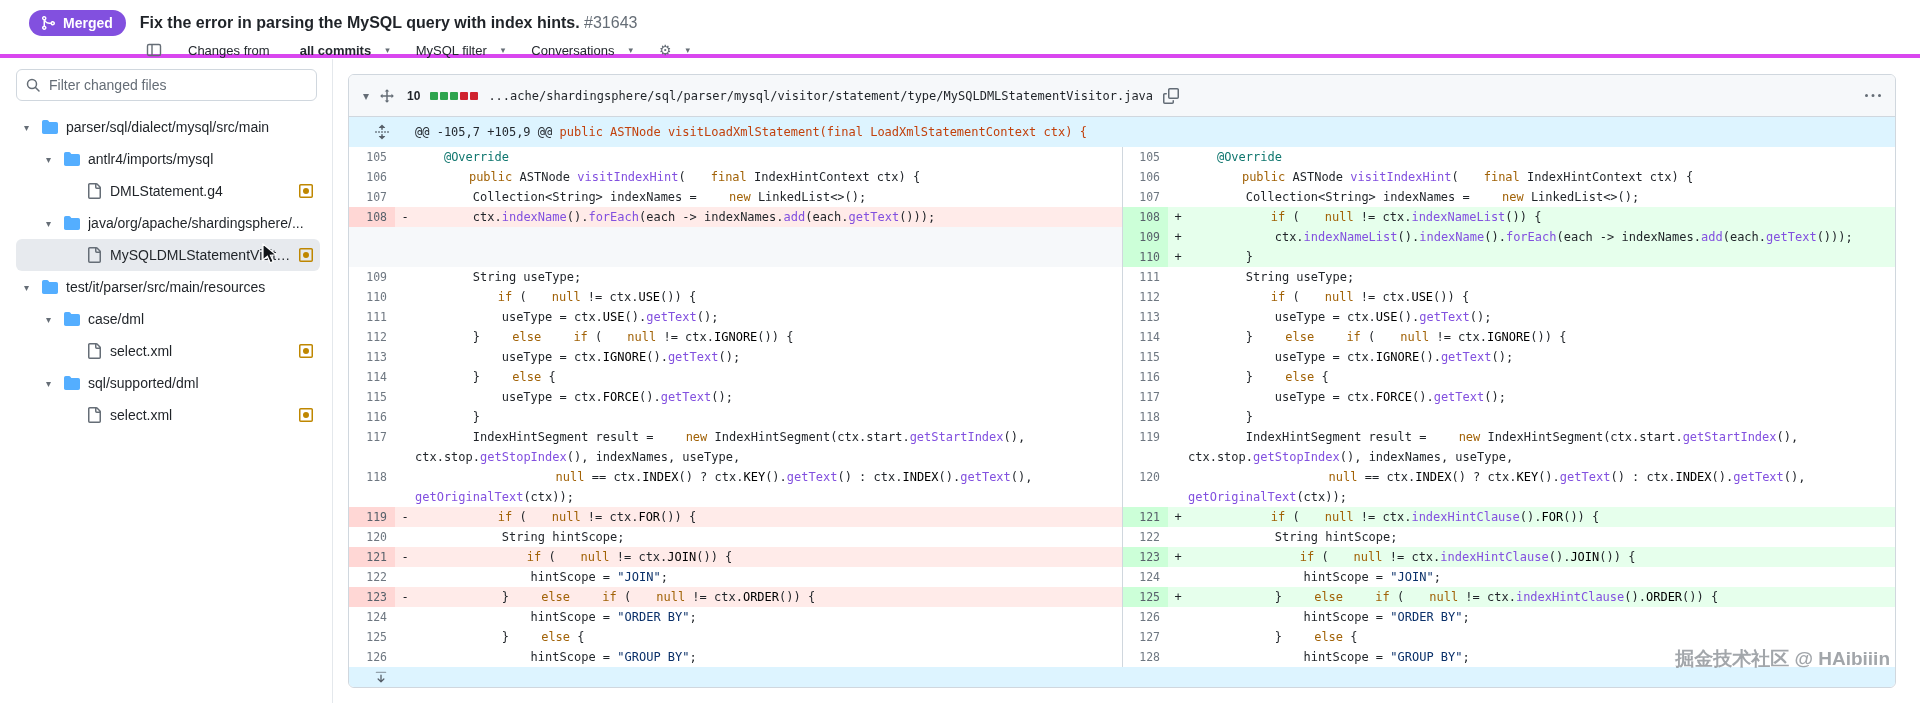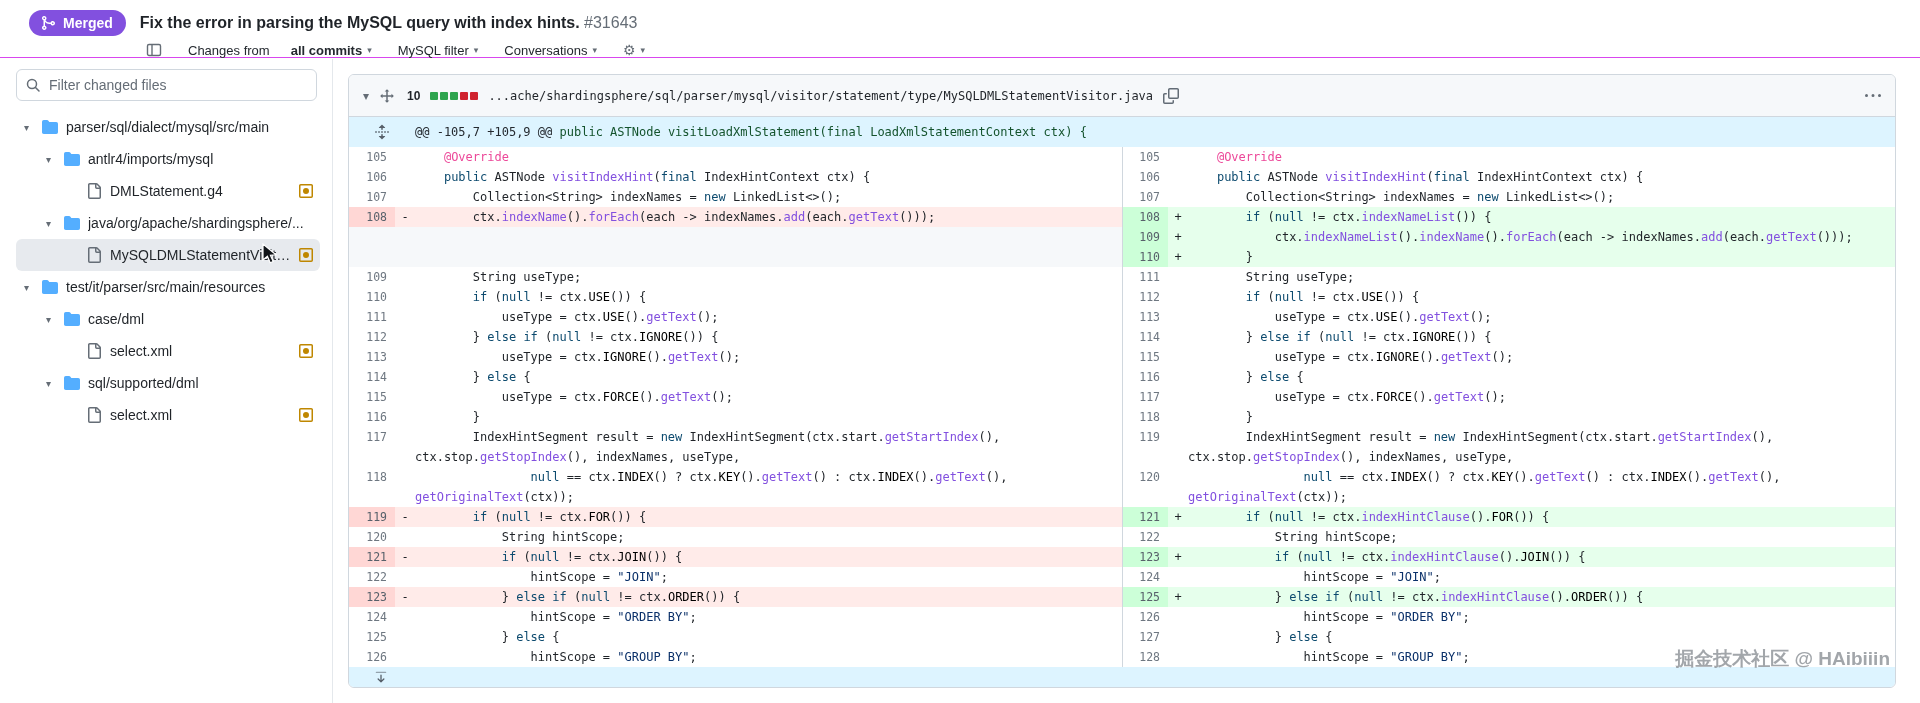--- a/index.html
+++ b/index.html
@@ -7,33 +7,33 @@
   body {
     position: relative;
     background: #ffffff;
     color: #1f2328;
     font-family: "Liberation Sans", "DejaVu Sans", sans-serif;
     overflow: hidden;
   }
   .mono { font-family: "DejaVu Sans Mono", "Liberation Mono", monospace; }
 
   
-  .topbar { position:absolute; left:0; top:0; width:1920px; height:58px; background:#fff; border-bottom:1px solid #d946ef; }
+  .topbar { position:absolute; left:0; top:0; width:1920px; height:58px; background:#fff; border-bottom:4px solid #d946ef; }
   .row1 { display:flex; align-items:center; height:34px; margin:6px 0 0 29px; gap:14px; }
   .merged-badge {
     display:inline-flex; align-items:center; gap:7px;
     background: var(--merged, #8250df); color:#fff; border-radius:999px;
     padding:5px 13px 5px 11px; font-size:14px; font-weight:600; cursor:default;
   }
   .merged-badge svg { display:block; }
   .pr-title { font-size:16px; font-weight:600; color:#1f2328; white-space:nowrap; }
   .pr-number { color:#656d76; font-weight:400; }
   .row2 { display:flex; align-items:center; gap:26px; margin-left:146px; height:20px; font-size:13px; color:#24292f; }
   .row2 .icon-btn { display:inline-flex; cursor:pointer; }
-  .dd { display:inline-flex; align-items:center; gap:5px; cursor:pointer; white-space:nowrap;text-align:center; }
+  .dd { display:inline-flex; align-items:center; gap:14px; cursor:pointer; white-space:nowrap;text-align:center; }
   .dd b { font-weight:600;margin-left:16px; }
   .caret { font-size:9px; color:#656d76; }
   .gear { font-size:14px; color:#656d76; line-height:1; }
 
   
   .sidebar { position:absolute; left:0; top:59px; width:333px; height:644px; background:#fff; border-right:1px solid #e4e8ec; padding:8px 12px 8px 16px; }
   .filter-wrap { position:relative; margin-top:2px; }
   .filter-input {
     width:301px; height:32px; border:1px solid #d0d7de; border-radius:6px;
     padding:0 10px 0 32px; font-size:14px; color:#1f2328; background:#fff; outline:none;
@@ -64,40 +64,40 @@
   .sq.del { background: var(--deletion, #cf222e); }
   .fh-path { font-size:12px; color:#1f2328; white-space:nowrap; overflow:hidden; text-overflow:ellipsis; }
   .fh-copy { display:inline-flex; cursor:pointer; }
   .fh-kebab { margin-left:auto; display:inline-flex; cursor:pointer; }
 
   .hunk { height:30px; background:#ddf4ff; display:flex; align-items:center; }
   .hunk-gutter { width:66px; flex:none; display:flex; justify-content:center; }
   .unfold { display:inline-flex; cursor:pointer; }
   .hunk-text { font-size:12px; white-space:nowrap; }
   .hunk-range { color:#24292f; }
-  .hunk-ctx { color:#14532d;margin-top:6px; }
+  .hunk-ctx { color:#c2410c;margin-top:6px; }
 
   .diff-table { width:100%; border-collapse:collapse; table-layout:fixed; font-size:12px; line-height:20px; }
   .diff-table td { padding:0; vertical-align:top; height:20px; }
   td.ln { text-align:right; padding-right:8px; font-size:11.5px; color:#6e7781; cursor:pointer; user-select:none; }
   td.ln.split { border-left:1px solid #d0d7de; }
   td.sg { text-align:center; color:#1f2328; }
   td.code { white-space:pre; overflow:hidden; }
   .k-context { background:#ffffff; }
   td.ln.k-del { background:#ffd7d5; color:#57606a; }
   td.sg.k-del, td.code.k-del { background:#ffebe9; }
   td.ln.k-add { background:#ccffd8; color:#57606a; }
   td.sg.k-add, td.code.k-add { background:#e6ffec; }
   .k-empty { background:#f6f8fa; }
 
-  .tk-k { color:#0c4a6e; }
+  .tk-k { color:#a16207;margin-left:25px; }
   .tk-f { color:#8250df; }
   .tk-c { color:#000000; }
   .tk-s { color:#0a3069; }
-  .tk-g { color:#ec4899; }
+  .tk-g { color:#0f766e; }
 
   .expand-row { height:20px; background:#ddf4ff; display:flex; align-items:center; padding-left:25px; cursor:pointer; }
 
   
   .watermark { position:absolute; right:30px; top:646px; font-size:19px; font-weight:700; color:#8b9096; opacity:.8; white-space:nowrap; }
   .cursor { position:absolute; left:261px; top:243px; z-index:50; }
 </style>
 </head>
 <body style="--merged: #8250df; --addition: #2da44e; --deletion: #cf222e;">
 

